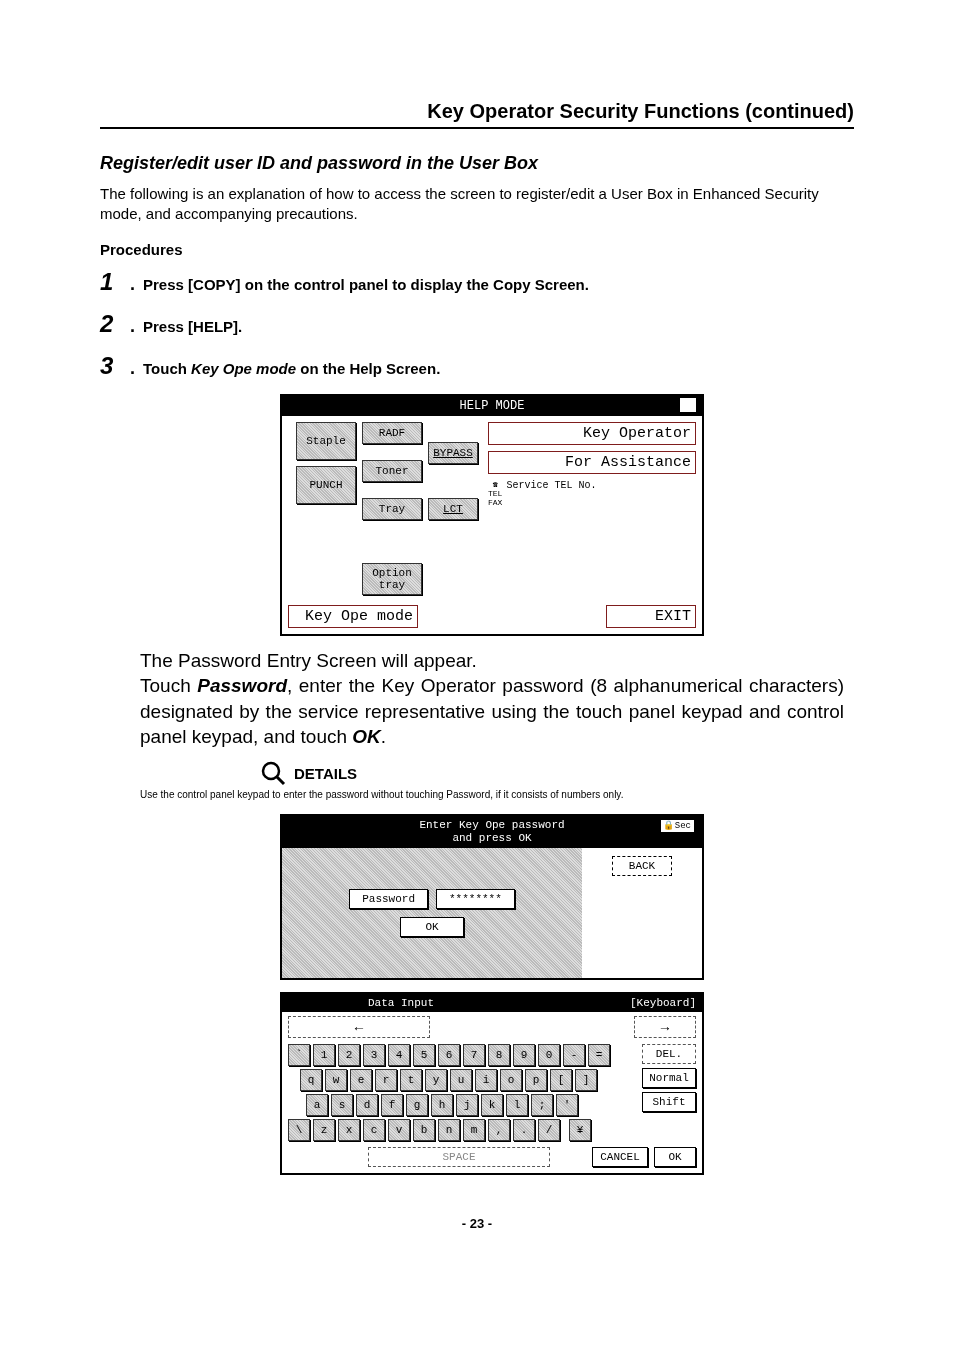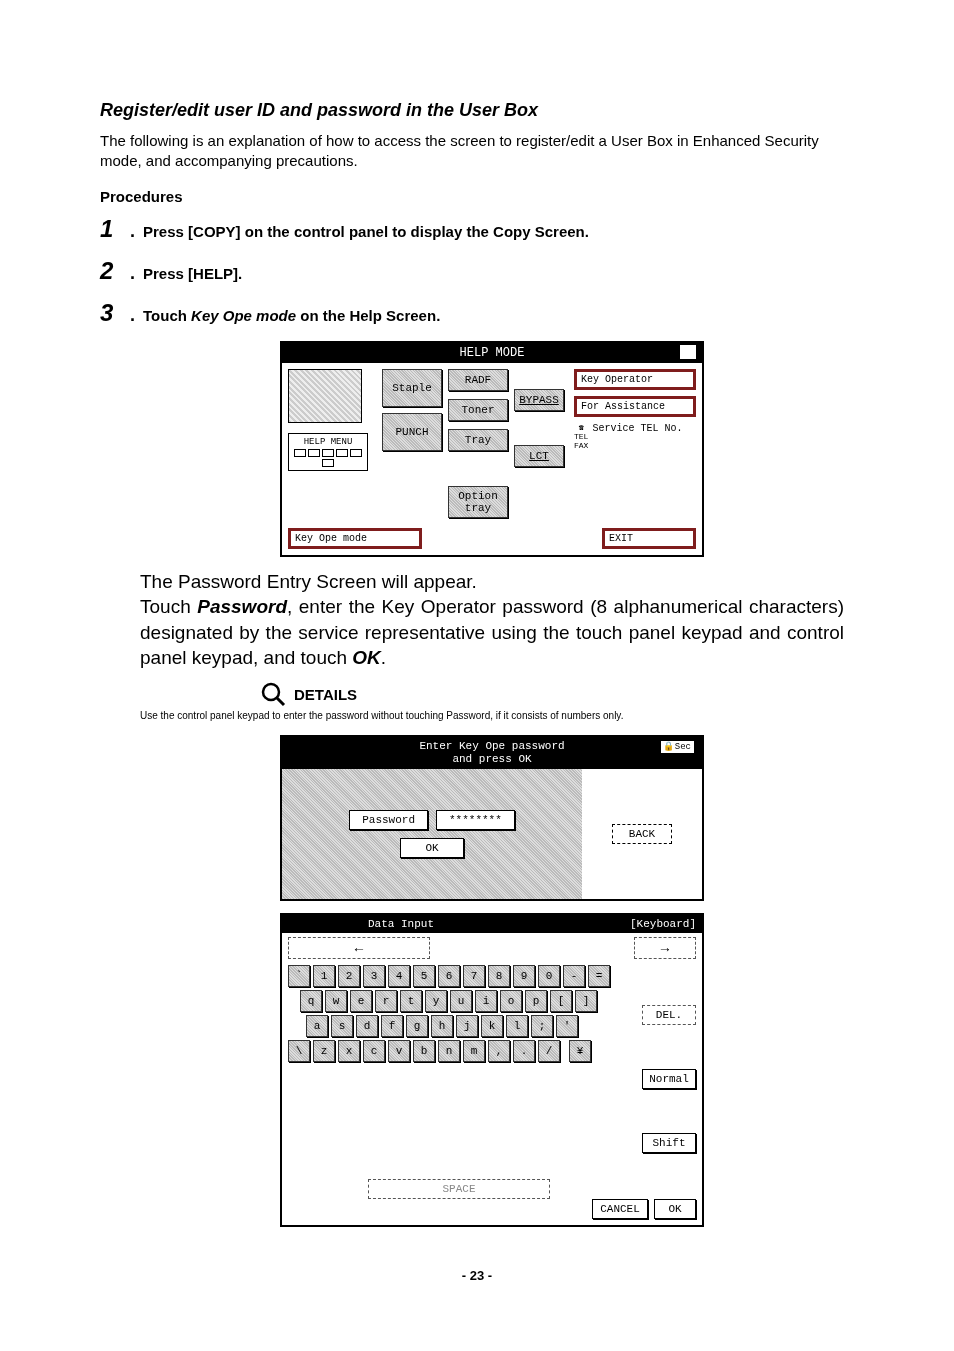--- a/index.html
+++ b/index.html
@@ -155,36 +155,36 @@
   }
   .gray-btn {
     background: repeating-linear-gradient(45deg,#bbb,#bbb 1px,#ddd 1px,#ddd 2px);
     border: 1px solid #333;
     text-align: center;
     padding: 2px 0;
     box-shadow: 1px 1px 0 #000;
     font-size: 11px;
   }
   .col-a { width: 60px; display:flex; flex-direction:column; gap:6px;margin-left:8px; }
-  .col-b { width: 60px; display:flex; flex-direction:column; gap:8px; }
+  .col-b { width: 60px; display:flex; flex-direction:column; gap:16px; }
   .col-c { width: 50px; display:flex; flex-direction:column; gap:6px; padding-top:20px;text-decoration:underline;}
   .tall-btn { height: 32px; line-height:14px; display:flex; align-items:center; justify-content:center;}
   .mini-btn { height:16px; line-height:16px;}
   .screen1 .col-right {
     flex: 1;
     display: flex;
     flex-direction: column;
     gap: 6px;
     padding-left: 4px;
   }
   .outline-btn {
-    border: 3px solid #7f1d1d;
-    text-align: left;
+    border: 1px solid #7f1d1d;
+    text-align: right;
     padding: 2px 4px;
-    font-size: 10px;
+    font-size: 15px;
   }
   .tel-row {
     display: flex;
     gap: 4px;
     align-items: flex-start;
     font-size: 10px;
   }
   .tel-icons {
     display:flex; flex-direction:column; align-items:center; font-size:8px;
   }
@@ -243,21 +243,21 @@
   }
   .dotted-btn {
     background: #fff;
     border: 1px dashed #000;
     padding: 3px 16px;
     font-size: 11px;
   }
   .screen2 .right-col {
     flex:1;
     display:flex;
-    align-items:center;
+    align-items:flex-start;
     justify-content:center;
     padding: 8px;
   }
 
   
   .screen3 {
     width: 420px;
     padding-bottom: 6px;
   }
   .screen3 .titlebar {
@@ -296,21 +296,20 @@
     box-shadow: 1px 1px 0 #000;
   }
   .side-col { width: 54px; display:flex; flex-direction:column; gap:4px; }
   .side-btn {
     border: 1px solid #000;
     background: #fff;
     text-align:center;
     padding: 3px 0;
     font-size: 11px;
     box-shadow: 1px 1px 0 #000;
-    margin-top: 40px;
   }
   .side-btn.dashed { border:1px dashed #555; box-shadow:none;}
   .screen3 .footer-row {
     display:flex;
     padding: 4px 6px 0 6px;
     gap: 6px;
     align-items:center;
     justify-content:space-between;
   }
   .space-key {
@@ -329,20 +328,21 @@
     font-weight:bold;
     font-size: 13px;
     margin-top: 41px;
   }
 </style>
 </head>
 <body>
 
 <div class="page">
 
+  <div class="page-title-bar">Key Operator Security Functions (continued)</div>
 
   <div class="section-title">Register/edit user ID and password in the User Box</div>
 
   <div class="intro">The following is an explanation of how to access the screen to register/edit a User Box in Enhanced Security mode, and accompanying precautions.</div>
 
   <div class="procedures-label">Procedures</div>
 
   <div class="step">
     <span class="step-num">1</span>
     <span class="step-dot">.</span>
@@ -363,34 +363,20 @@
     </span>
   </div>
 
   <div class="indent-block">
     <div class="screen screen1">
       <div class="titlebar">
         <span>HELP MODE</span>
         <span class="person-icon"></span>
       </div>
       <div class="body">
-        <div class="col-left">
-          <div class="mach-shape"></div>
-          <div class="help-menu-box">
-            <span>HELP MENU</span>
-            <div class="grid-icon">
-                <span></span>
-                <span></span>
-                <span></span>
-                <span></span>
-                <span></span>
-                <span></span>
-              </div>
-          </div>
-        </div>
         <div class="col-mid">
           <div class="col-a">
             <div class="gray-btn tall-btn">Staple</div>
             <div class="gray-btn tall-btn">PUNCH</div>
           </div>
           <div class="col-b">
             <div class="gray-btn mini-btn">RADF</div>
             <div class="gray-btn mini-btn">Toner</div>
             <div class="gray-btn mini-btn">Tray</div>
             <div class="gray-btn" style="height:26px;line-height:12px;display:flex;align-items:center;justify-content:center;margin-top:27px;">Option tray</div>

